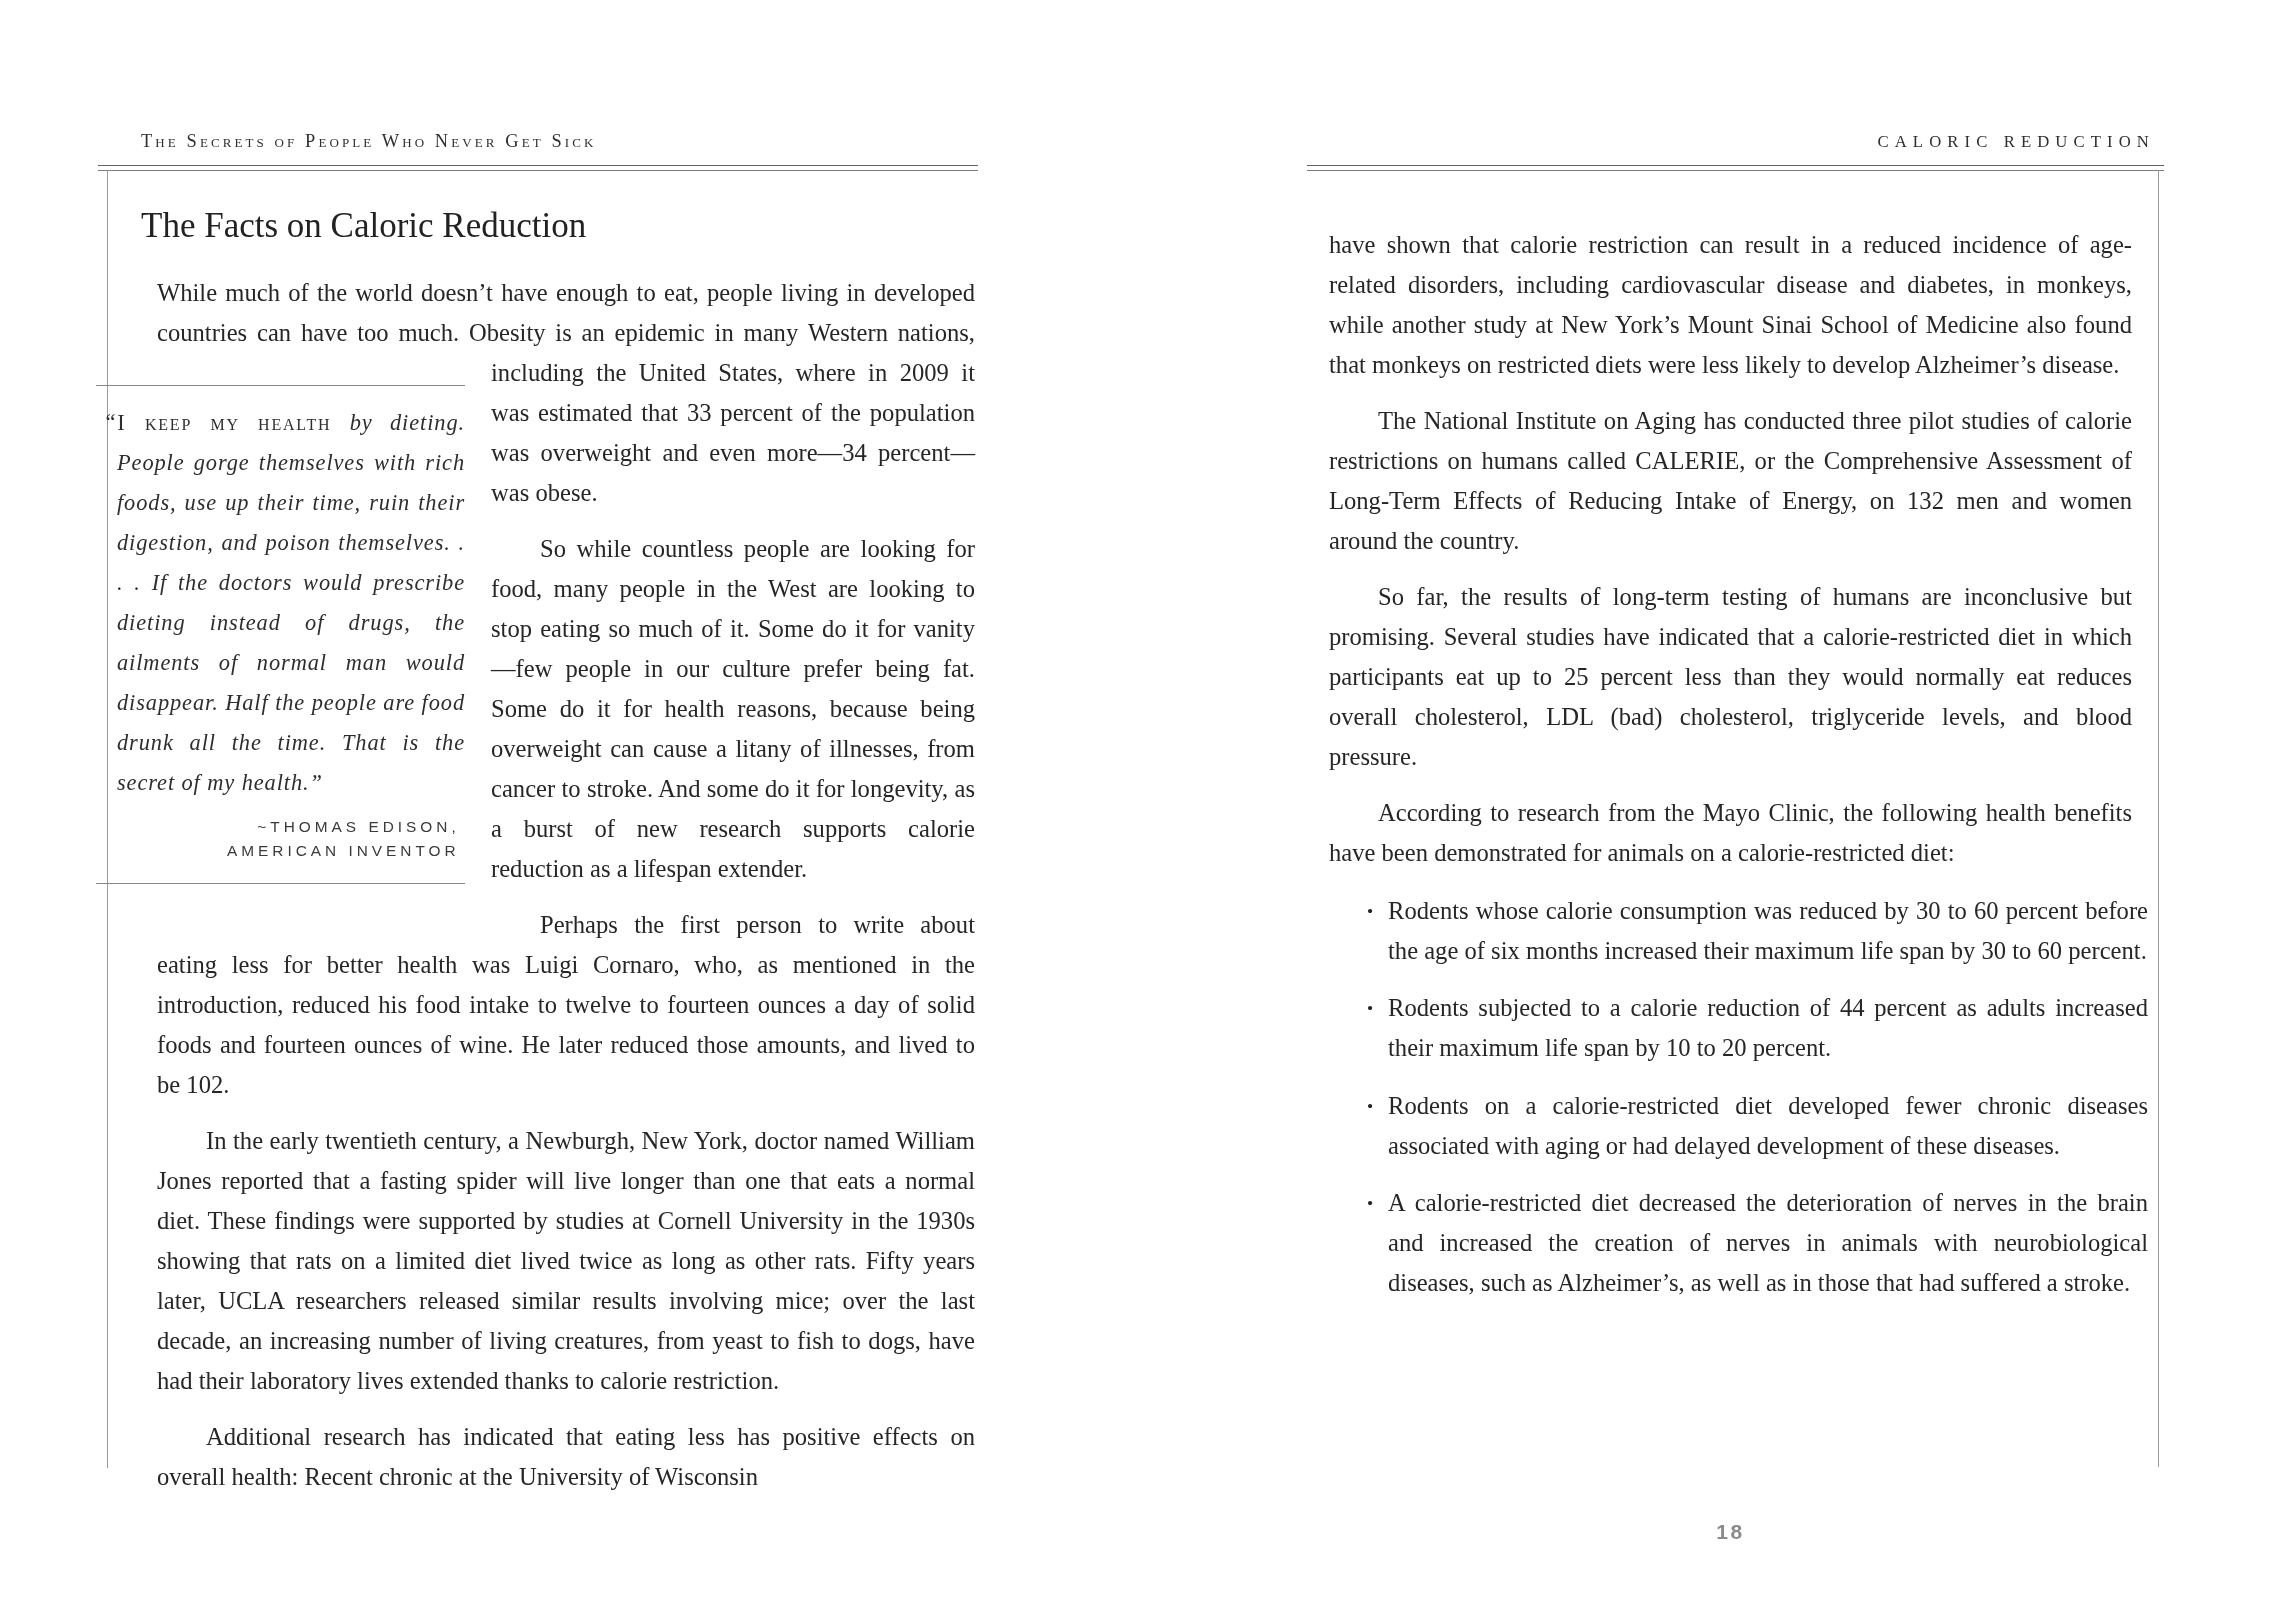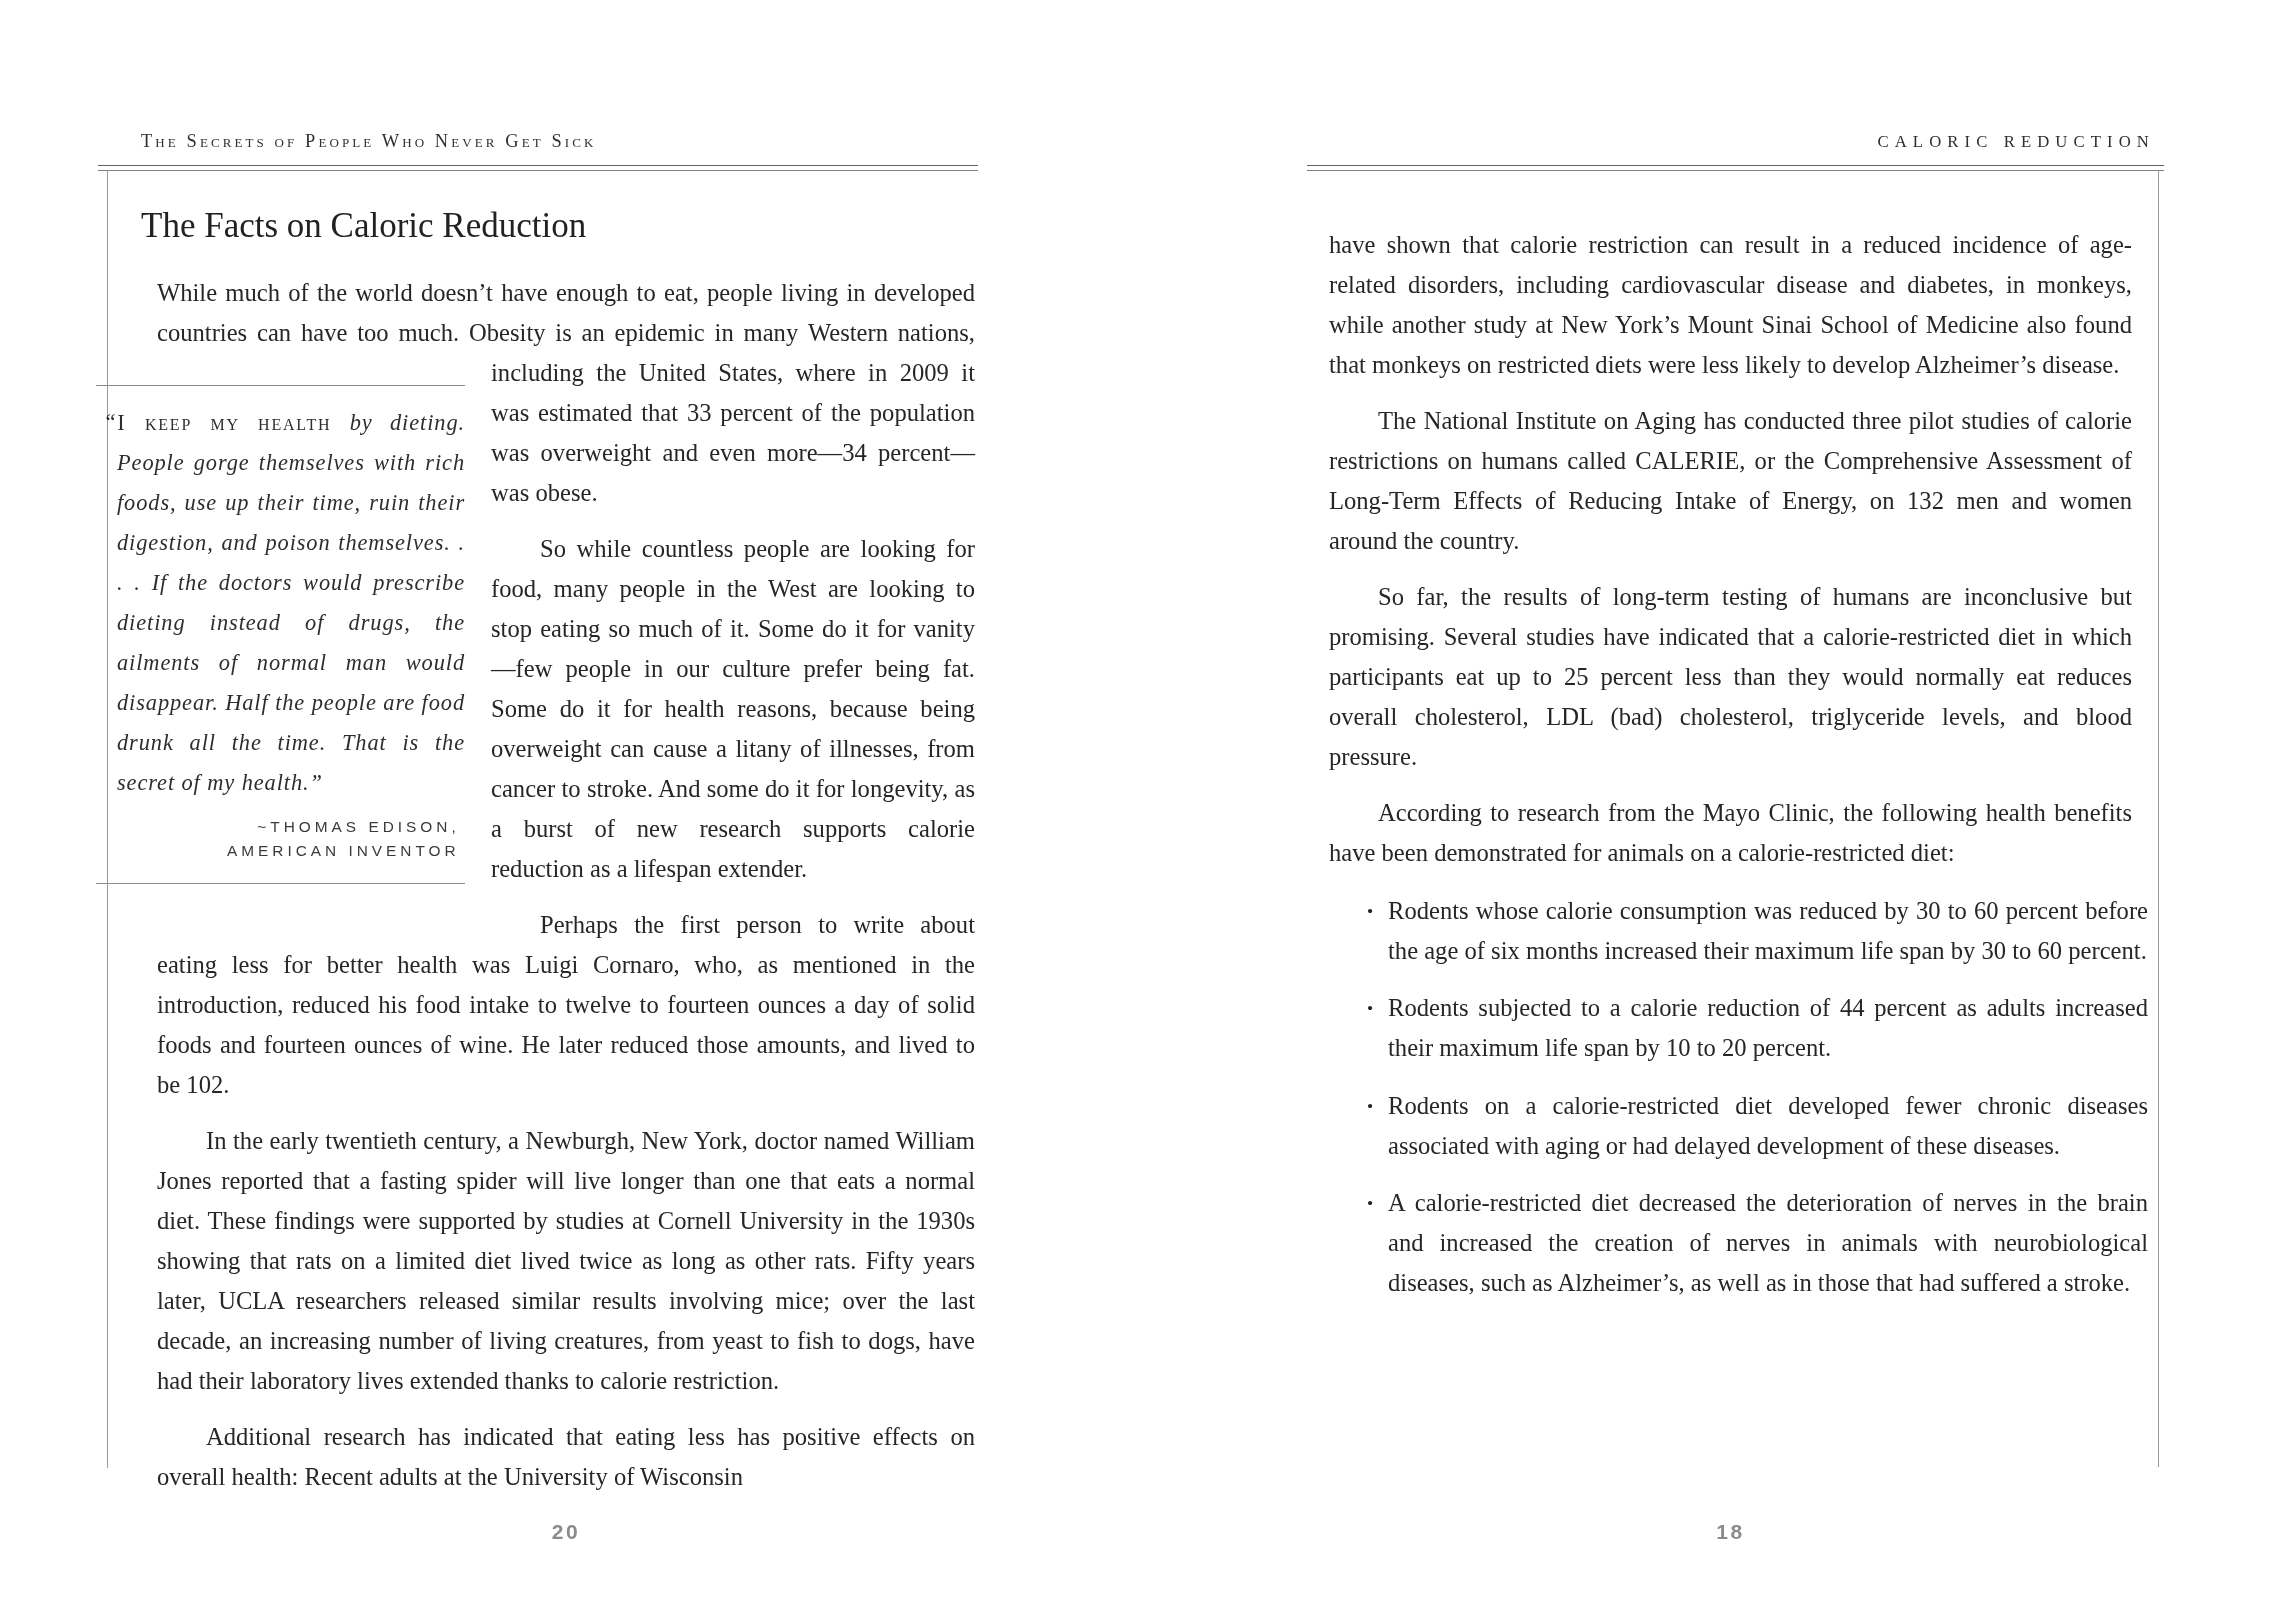--- a/index.html
+++ b/index.html
@@ -63,24 +63,23 @@
             <span style="display:block">~THOMAS EDISON,</span>
             <span style="display:block">AMERICAN INVENTOR</span>
           </span>
         <span class="pq-rule pq-rule-bottom"></span>
       </span>
       <span>Western nations, including the United States, where in 2009 it was estimated that 33 percent of the population was overweight and even more—34 percent—was obese.</span></p>
 
     <p class="para indent">So while countless people are looking for food, many people in the West are looking to stop eating so much of it. Some do it for vanity—few people in our culture prefer being fat. Some do it for health reasons, because being overweight can cause a litany of illnesses, from cancer to stroke. And some do it for longevity, as a burst of new research supports calorie reduction as a lifespan extender.</p>
     <p class="para indent">Perhaps the first person to write about eating less for better health was Luigi Cornaro, who, as mentioned in the introduction, reduced his food intake to twelve to fourteen ounces a day of solid foods and fourteen ounces of wine. He later reduced those amounts, and lived to be 102.</p>
     <p class="para indent">In the early twentieth century, a Newburgh, New York, doctor named William Jones reported that a fasting spider will live longer than one that eats a normal diet. These findings were supported by studies at Cornell University in the 1930s showing that rats on a limited diet lived twice as long as other rats. Fifty years later, UCLA researchers released similar results involving mice; over the last decade, an increasing number of living creatures, from yeast to fish to dogs, have had their laboratory lives extended thanks to calorie restriction.</p>
-    <p class="para indent">Additional research has indicated that eating less has positive effects on overall health: Recent adults at the University of Wisconsin</p>
+    <p class="para indent">Additional research has indicated that eating less has positive effects on overall health: Recent chronic at the University of Wisconsin</p>
   </div>
 
-  <div class="folio folio-left">20</div>
 
   <div class="running-head head-right">CALORIC REDUCTION</div>
   <div class="double-rule rule-right"></div>
   <div class="v-rule vrule-right"></div>
 
   <div class="rp-body">
     <p class="para">have shown that calorie restriction can result in a reduced incidence of age-related disorders, including cardiovascular disease and diabetes, in monkeys, while another study at New York’s Mount Sinai School of Medicine also found that monkeys on restricted diets were less likely to develop Alzheimer’s disease.</p>
     <p class="para indent">The National Institute on Aging has conducted three pilot studies of calorie restrictions on humans called CALERIE, or the Comprehensive Assessment of Long-Term Effects of Reducing Intake of Energy, on 132 men and women around the country.</p>
     <p class="para indent">So far, the results of long-term testing of humans are inconclusive but promising. Several studies have indicated that a calorie-restricted diet in which participants eat up to 25 percent less than they would normally eat reduces overall cholesterol, LDL (bad) cholesterol, triglyceride levels, and blood pressure.</p>
     <p class="para indent">According to research from the Mayo Clinic, the following health benefits have been demonstrated for animals on a calorie-restricted diet:</p>

